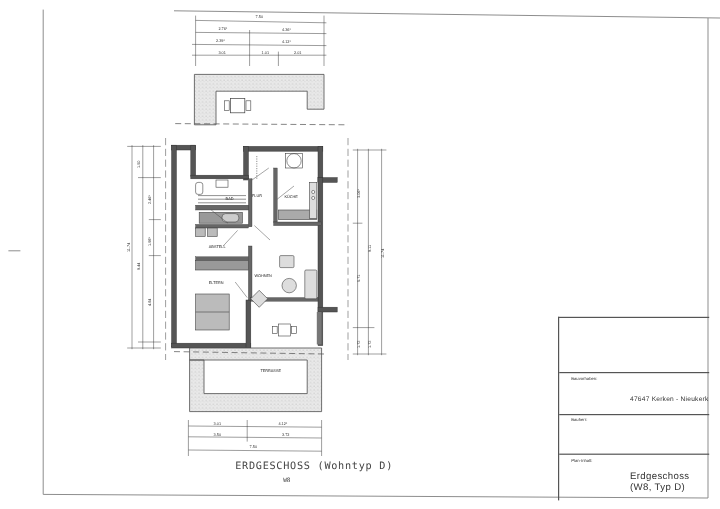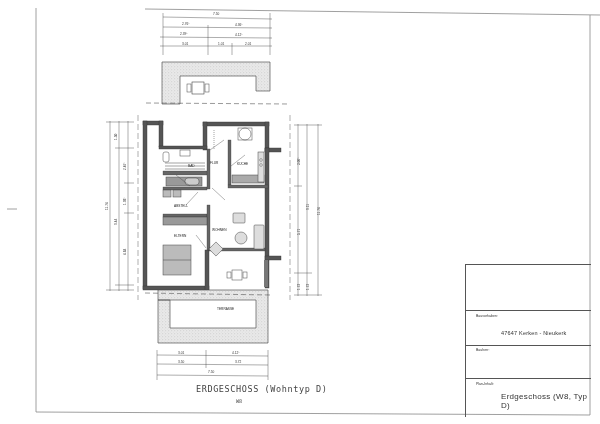--- a/index.html
+++ b/index.html
@@ -1,21 +1,21 @@
 <!DOCTYPE html>
 <html><head>
 <meta charset="utf-8">
 <style>
   html, body { margin: 0; padding: 0; background: #ffffff; }
   body { width: 600px; height: 424px; position: relative; overflow: hidden; font-family: "Liberation Sans", sans-serif; }
   #sheet { position: absolute; left: 0; top: 0; width: 600px; height: 424px; }
   .title-block { position: absolute; left: 465px; top: 264px; width: 125px; height: 152px; border-left: 1px solid #555; border-top: 1px solid #555; }
   .tb-row { position: absolute; left: 0; width: 125px; border-top: 1px solid #555; }
   .tb-label { position: absolute; left: 10px; font-size: 3.5px; color: #333; }
-  .tb-value { position: absolute; left: 0; font-size: 5.5px; color: #333; letter-spacing: 0.2px; padding-left: 35px; }
+  .tb-value { position: absolute; left: 24px; font-size: 5.5px; color: #333; letter-spacing: 0.2px; padding-left: 35px; }
   .tb-value.big { font-size: 8px; letter-spacing: 0.3px; }
   .caption { position: absolute; font-family: "DejaVu Sans Mono", monospace; color: #444; white-space: nowrap; padding-left: 40px; }
   .room-label { font-family: "Liberation Sans", sans-serif; font-size: 3.2px; fill: #222; }
   .dim { font-family: "Liberation Sans", sans-serif; font-size: 3.2px; fill: #333; }
 </style>
 </head>
 <body>
 
 <div id="sheet">
 <svg width="600" height="424" viewBox="0 0 600 424" xmlns="http://www.w3.org/2000/svg">

